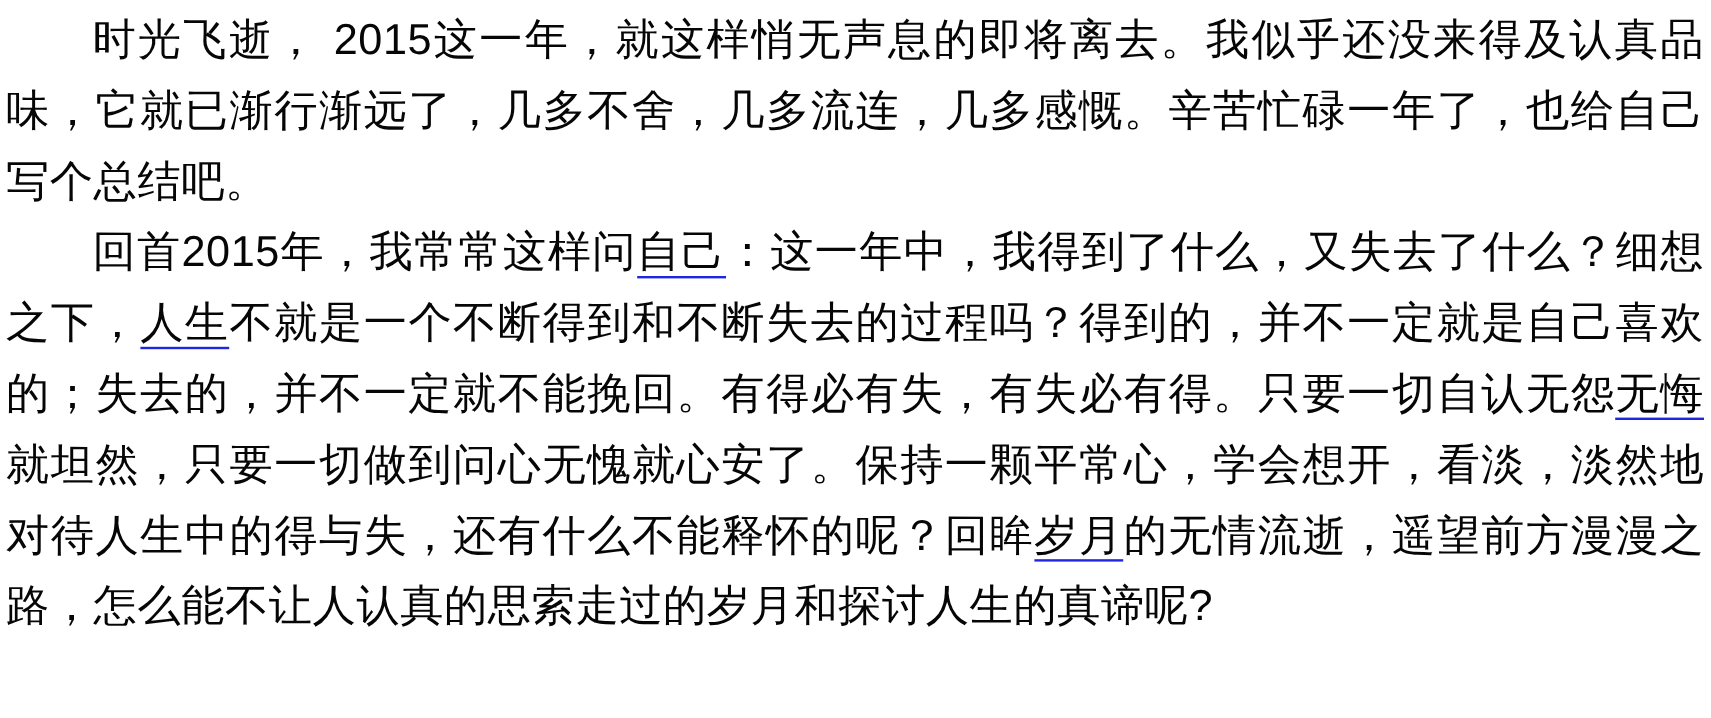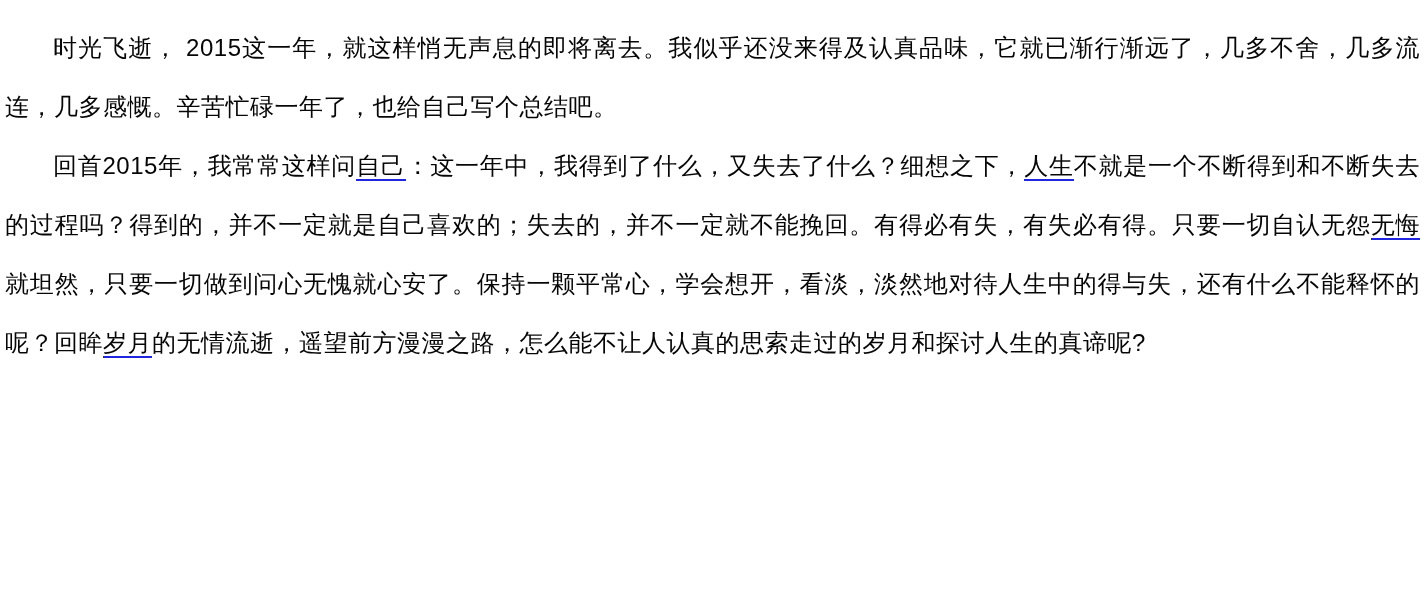--- a/index.html
+++ b/index.html
@@ -11,23 +11,23 @@
     width: 1426px;
     height: 598px;
     overflow: hidden;
     box-sizing: border-box;
     font-family: "Liberation Sans", "DejaVu Sans", sans-serif;
   }
   .article {
     box-sizing: border-box;
     width: 1426px;
     height: 429px;
-    padding: 18px 6px 0 5px;
+    padding: 3px 6px 0 5px;
     color: #060606;
-    font-size: 24px;
+    font-size: 36px;
     line-height: 59px;
     text-align: justify;
     letter-spacing: 0.5px;
   }
   .article p {
     margin: 0;
     padding: 0;
     text-indent: 2em;
   }
   .keyword-link {

